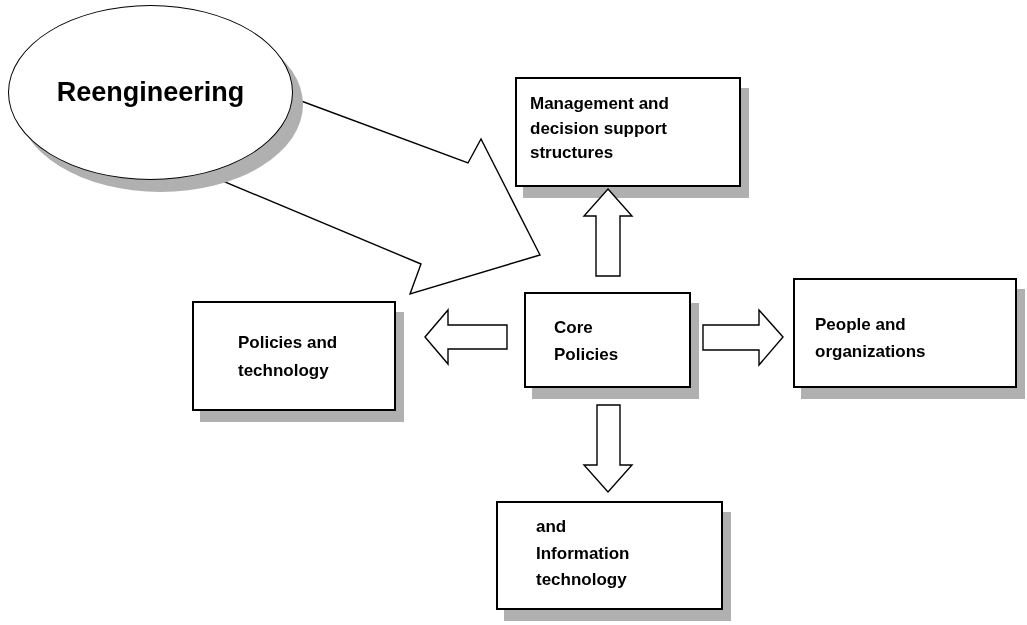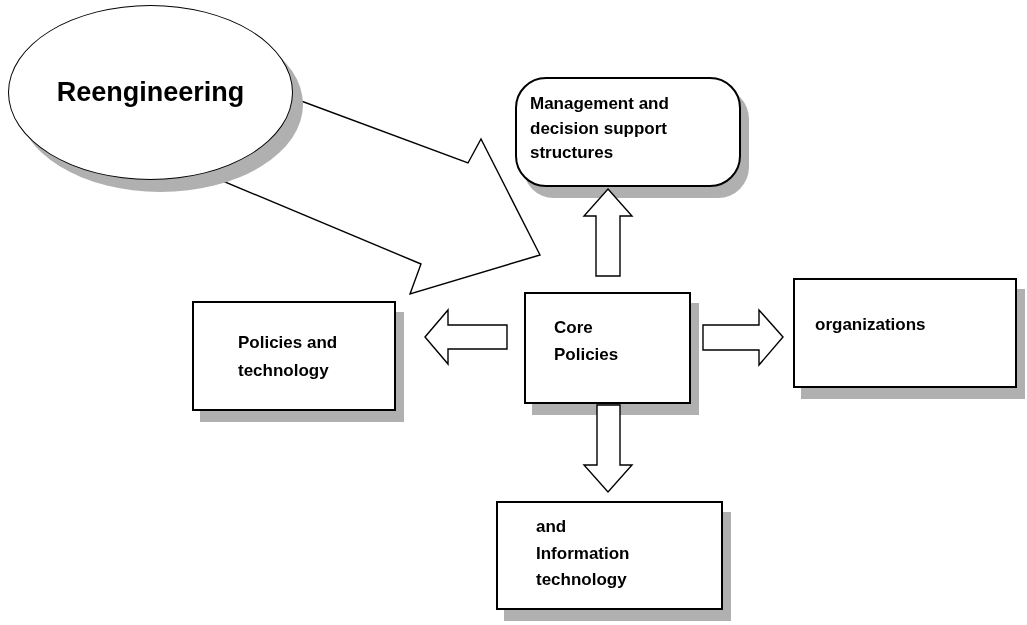--- a/index.html
+++ b/index.html
@@ -24,22 +24,22 @@
     background:var(--fill);
     border:2.5px solid var(--outline);
     box-shadow:8px 11px 0 var(--shadow);
     color:var(--text);
     font-weight:bold;
     font-size:17px;
     line-height:26px;
     z-index:1;
   }
   .box div{white-space:nowrap;}
-  .box-management{left:515px;top:77px;width:226px;height:110px;padding:13px 8px 0 13px;border-width:2px;line-height:24.5px;border-radius:31px;}
-  .box-core{left:524px;top:292px;width:167px;height:112px;padding:20px 6px 0 28px;line-height:27px;}
+  .box-management{left:515px;top:77px;width:226px;height:110px;padding:13px 8px 0 13px;border-width:2px;line-height:24.5px;}
+  .box-core{left:524px;top:292px;width:167px;height:96px;padding:20px 6px 0 28px;line-height:27px;}
   .box-policies{left:192px;top:301px;width:204px;height:110px;padding:26px 6px 0 44px;line-height:28px;}
   .box-people{left:793px;top:278px;width:224px;height:110px;padding:31px 6px 0 20px;line-height:27px;}
   .box-information{left:496px;top:501px;width:227px;height:109px;padding:11px 6px 0 38px;line-height:26.5px;}
   
   .ellipse{
     position:absolute;
     left:8px;top:5px;width:285px;height:175px;
     box-sizing:border-box;
     background:var(--fill);
     border:1.5px solid var(--outline);
@@ -76,20 +76,21 @@
     <div>Core</div>
     <div>Policies</div>
   </div>
 
   <div class="box box-policies">
     <div>Policies and</div>
     <div>technology</div>
   </div>
 
   <div class="box box-people">
+    <div>People and</div>
     <div>organizations</div>
   </div>
 
   <div class="box box-information">
     <div>and</div>
     <div>Information</div>
     <div>technology</div>
   </div>
 
   <svg class="overlay" viewBox="0 0 1027 625" aria-hidden="true">

